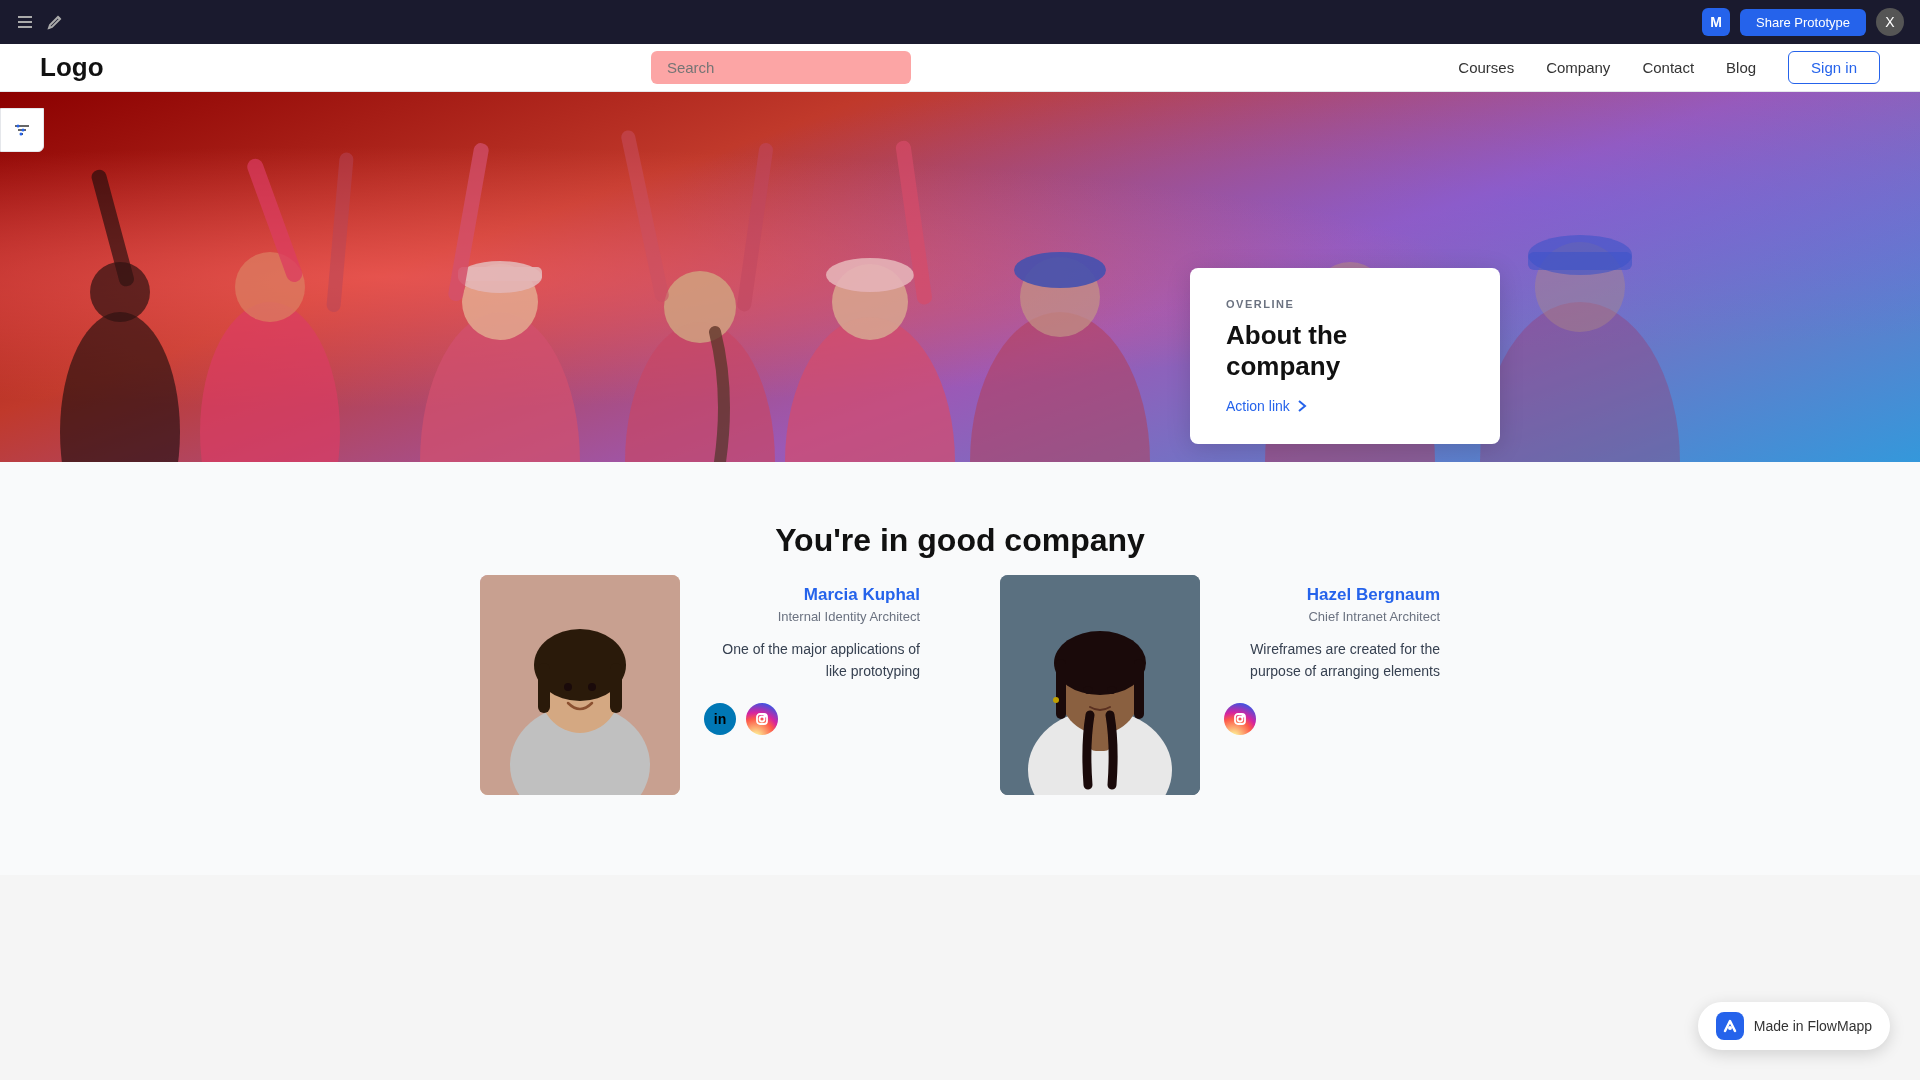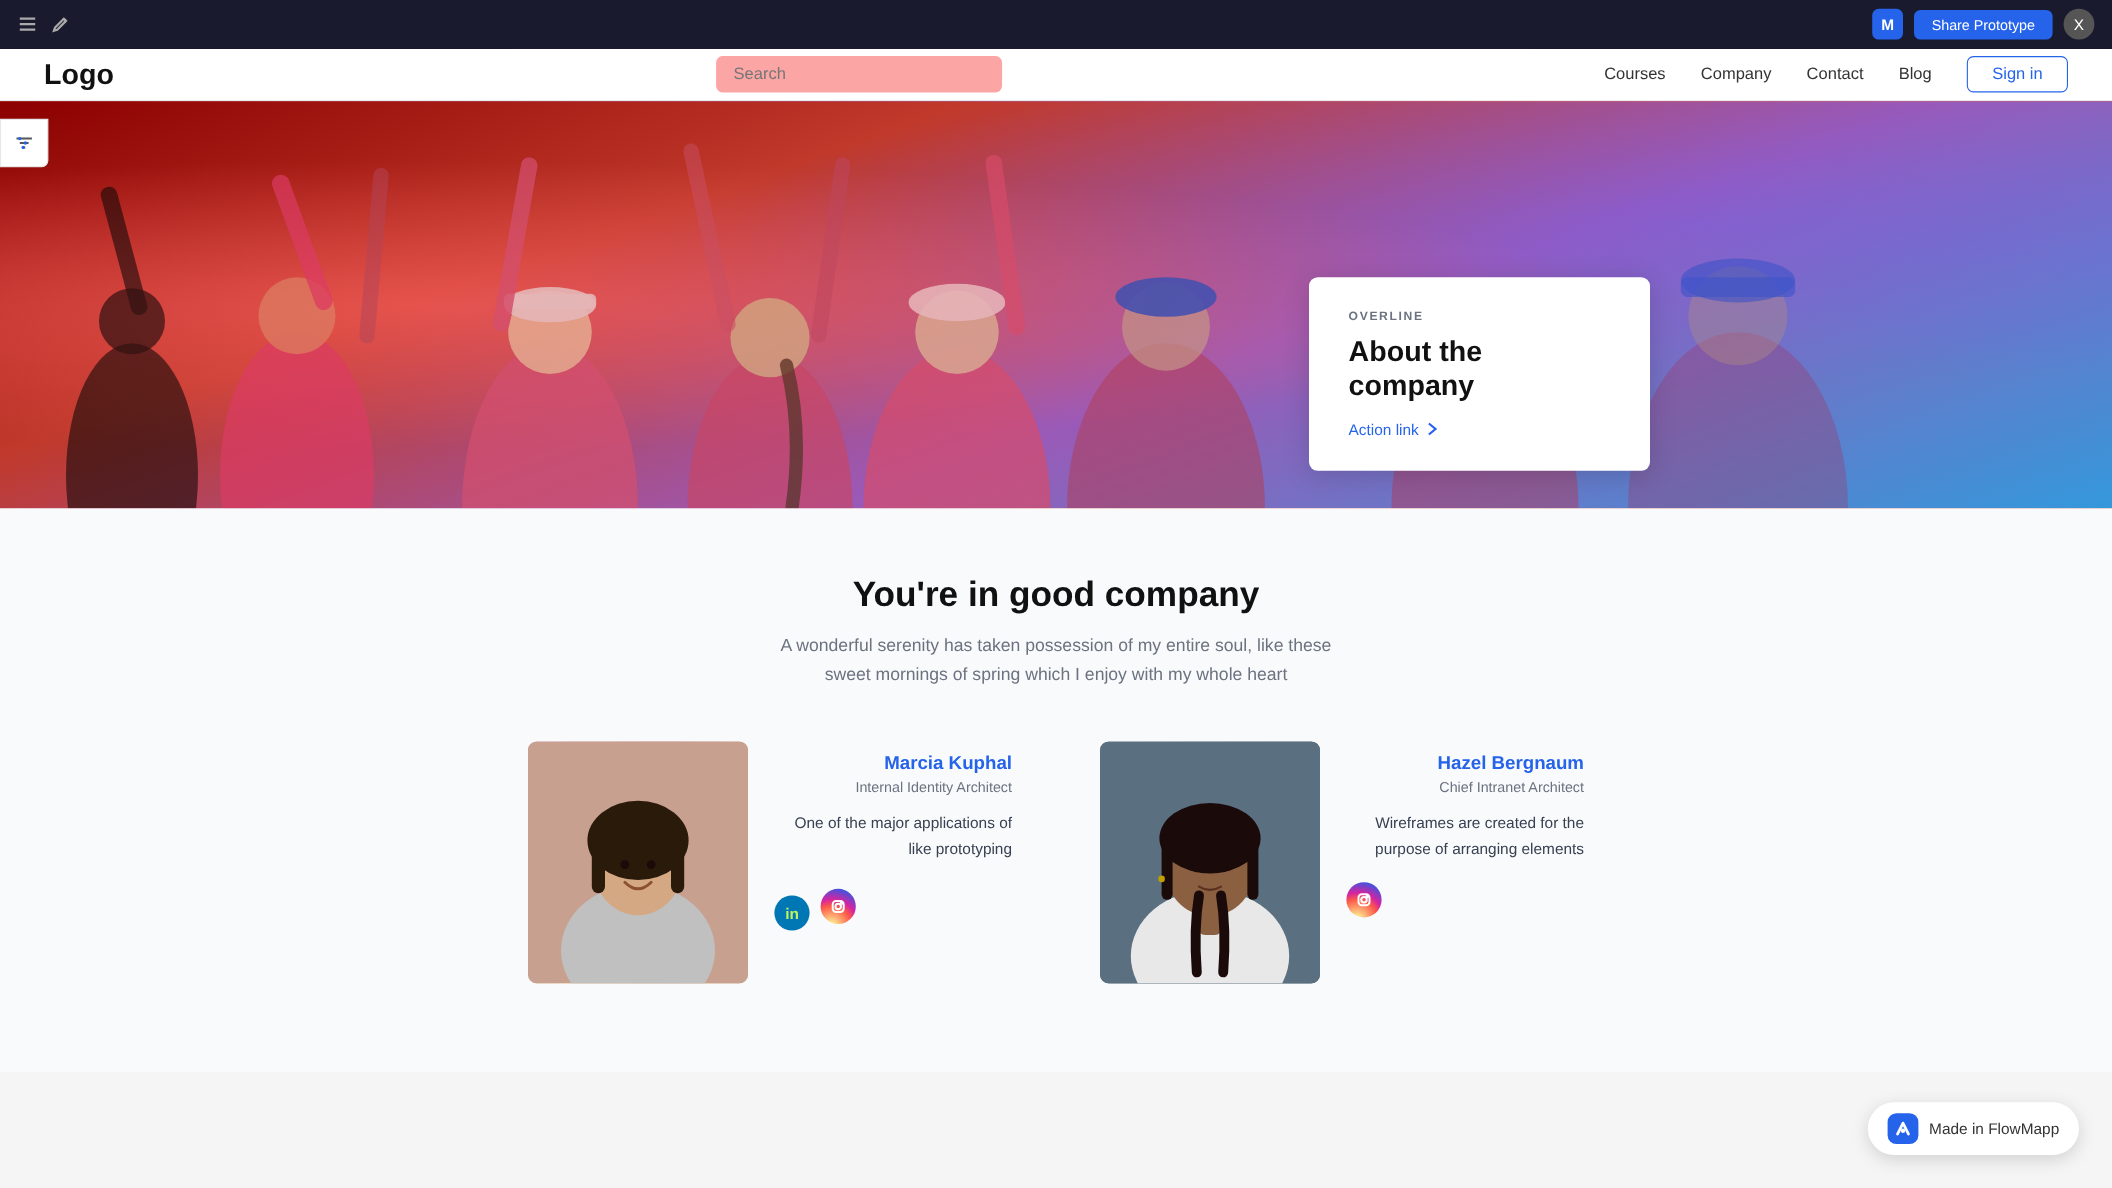--- a/index.html
+++ b/index.html
@@ -132,21 +132,21 @@
         radial-gradient(ellipse at 20% 50%, rgba(255,100,100,0.6) 0%, transparent 50%),
         radial-gradient(ellipse at 80% 30%, rgba(100,100,255,0.3) 0%, transparent 40%),
         linear-gradient(160deg, #8B0000 0%, #c0392b 30%, #9b59b6 60%, #3498db 100%);
       position: absolute;
       inset: 0;
     }
 
     
     .hero-card {
       position: absolute;
-      top: 160px;
+      top: 176px;
       right: 420px;
       background: white;
       border-radius: 8px;
       padding: 30px 36px;
       width: 310px;
       box-shadow: 0 4px 24px rgba(0,0,0,0.15);
     }
     .hero-card-overline {
       font-size: 11px;
       font-weight: 600;
@@ -240,21 +240,21 @@
     }
     .social-icons { display: flex; gap: 10px; align-items: center; }
     .social-icon {
       width: 32px; height: 32px;
       border-radius: 50%;
       display: flex; align-items: center; justify-content: center;
       cursor: pointer;
       font-size: 14px;
       font-weight: 700;
     }
-    .linkedin-icon { background: #0077b5; color: #bef264; margin-top: 12px; }
+    .linkedin-icon { background: #0077b5; color: #000000; }
     .instagram-icon {
       background: radial-gradient(circle at 30% 107%, #fdf497 0%, #fdf497 5%, #fd5949 45%,#d6249f 60%,#285AEB 90%);
       color: white;
     }
 
     
     .flowmapp-badge {
       position: fixed;
       bottom: 30px;
       right: 30px;
@@ -400,21 +400,20 @@
         <span>Action link</span>
         <svg width="14" height="14" fill="none" stroke="#2563eb" stroke-width="2">
           <polyline points="5,2 11,7 5,12"></polyline>
         </svg>
       </div>
     </div>
   </div>
 
   <div class="good-company-section">
     <h2 class="section-title">You're in good company</h2>
-    <p class="section-subtitle">A wonderful serenity has taken possession of my entire soul, like these sweet mornings of spring which I enjoy with my whole heart</p>
 
     <div class="cards-container">
 
       <div class="person-card">
         <div class="person-photo person-photo-marcia">
           
           <svg width="200" height="220" viewBox="0 0 200 220">
             <rect width="200" height="220" fill="#c8a090"></rect>
 
             <ellipse cx="100" cy="190" rx="70" ry="60" fill="#c0c0c0"></ellipse>

